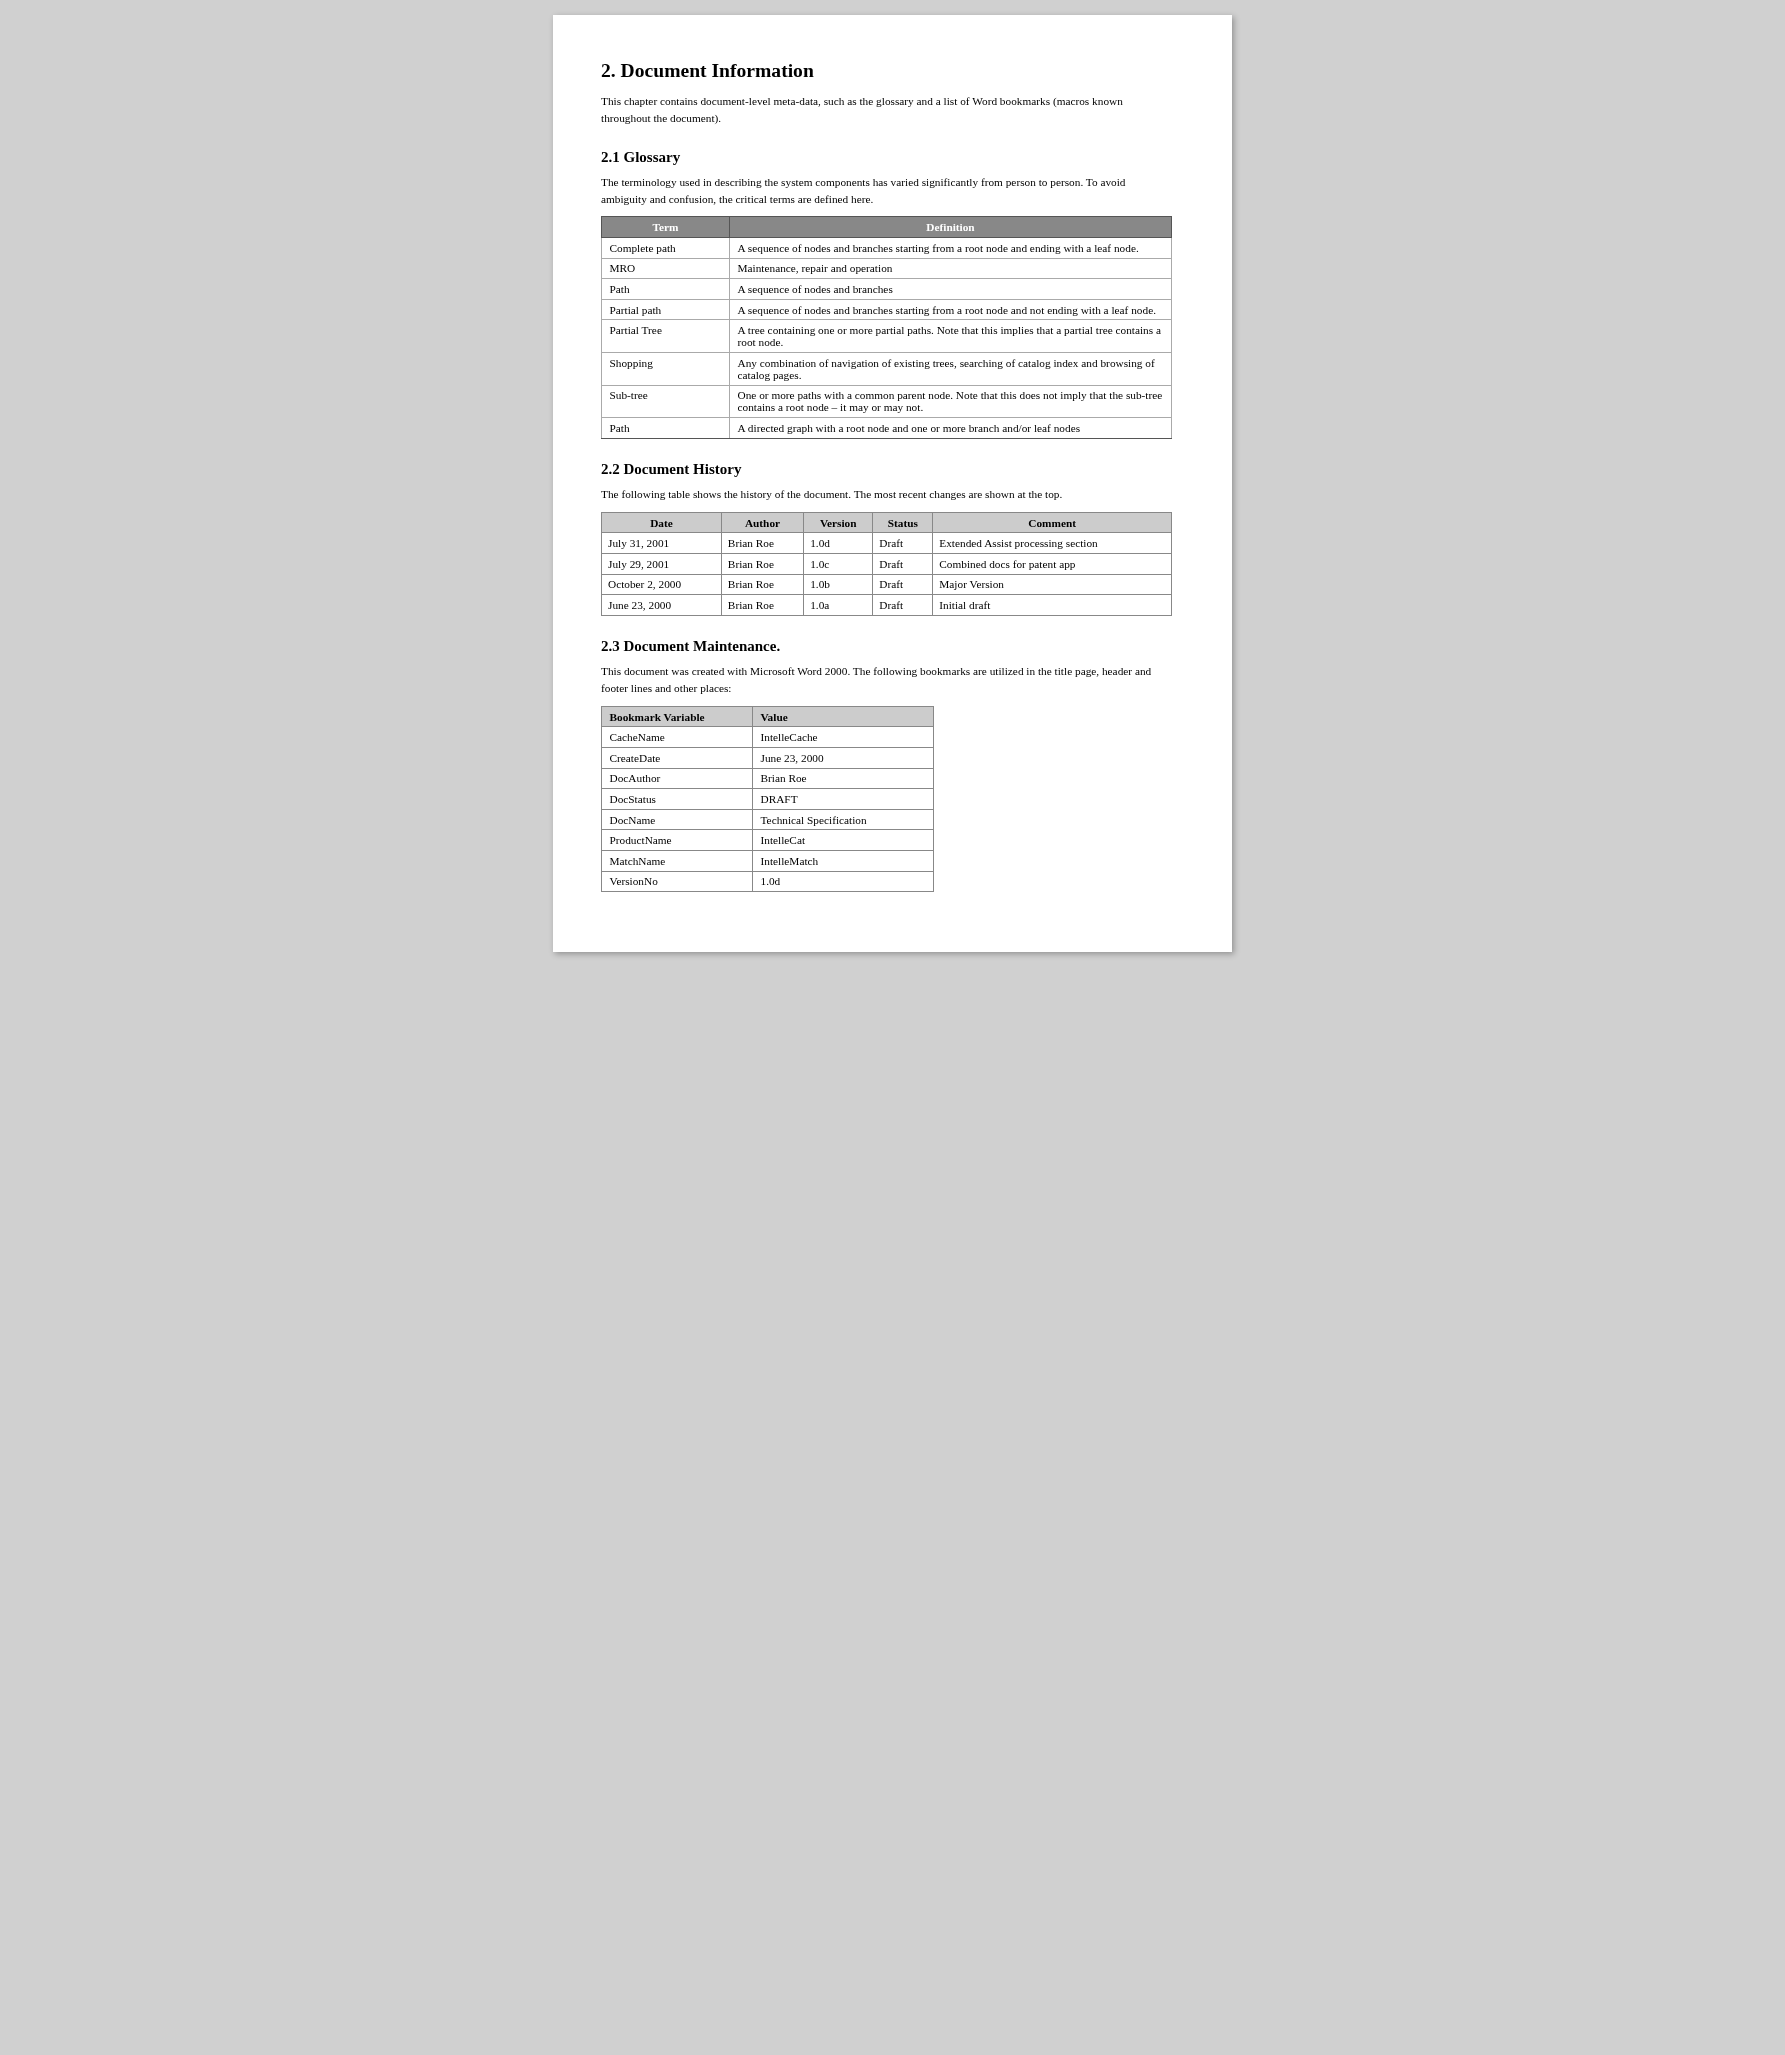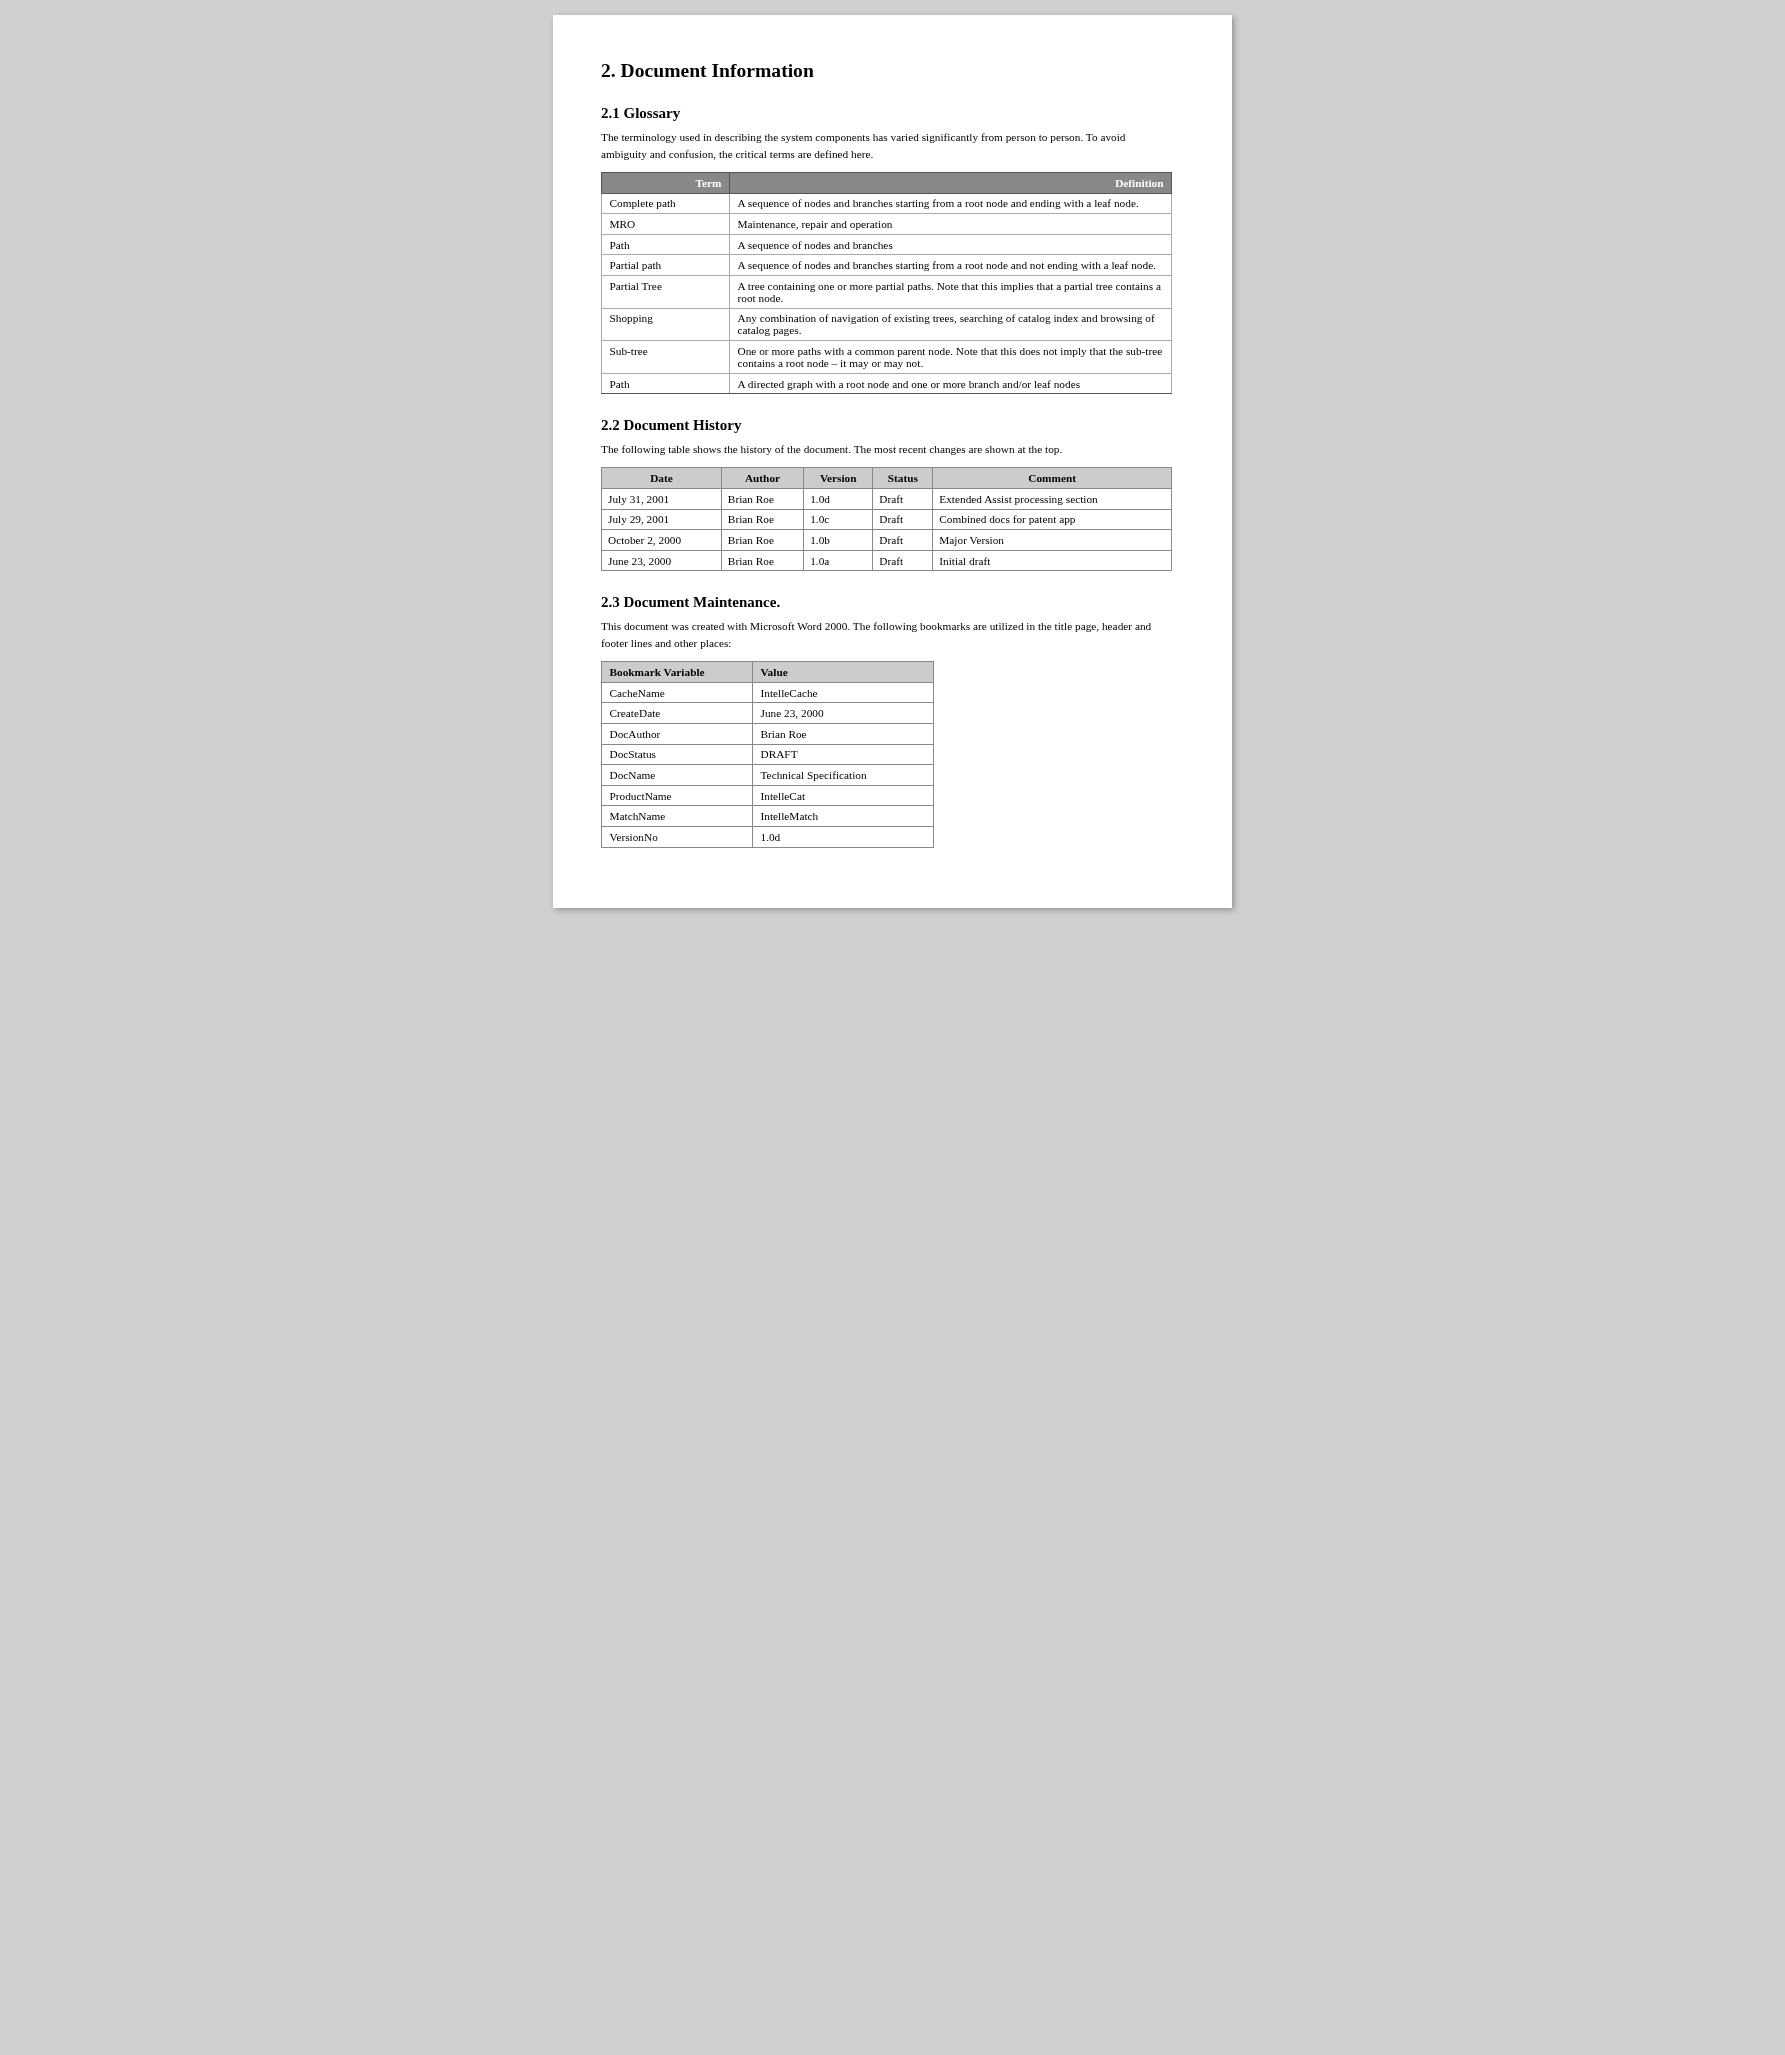--- a/index.html
+++ b/index.html
@@ -43,21 +43,21 @@
       border-collapse: collapse;
       margin-bottom: 15px;
       font-size: 11.3px;
     }
     table.glossary-table thead tr {
       background: #888888;
       color: #ffffff;
     }
     table.glossary-table thead th {
       padding: 3.8px 7.5px;
-      text-align: right;
+      text-align: center;
       font-weight: bold;
       border: 0.8px solid #555;
     }
     table.glossary-table tbody tr {
       border-bottom: 0.8px solid #aaa;
     }
     table.glossary-table tbody td {
       padding: 3.8px 7.5px;
       vertical-align: top;
       border-right: 0.8px solid #aaa;
@@ -125,20 +125,21 @@
     table.bookmark-table tbody td:last-child {
       width: 181px;
     }
   </style>
 </head>
 <body>
 
 <div class="page">
 
   <h1 class="section-title">2.   Document Information</h1>
+  <p class="body-text">This chapter contains document-level meta-data, such as the glossary and a list of Word bookmarks (macros known throughout the document).</p>
 
   <h2 class="subsection-title">2.1  Glossary</h2>
   <p class="body-text">The terminology used in describing the system components has varied significantly from person to person.  To avoid ambiguity and confusion, the critical terms are defined here.</p>
 
   <table class="glossary-table">
     <thead>
       <tr>
         <th>Term</th>
         <th>Definition</th>
       </tr>

